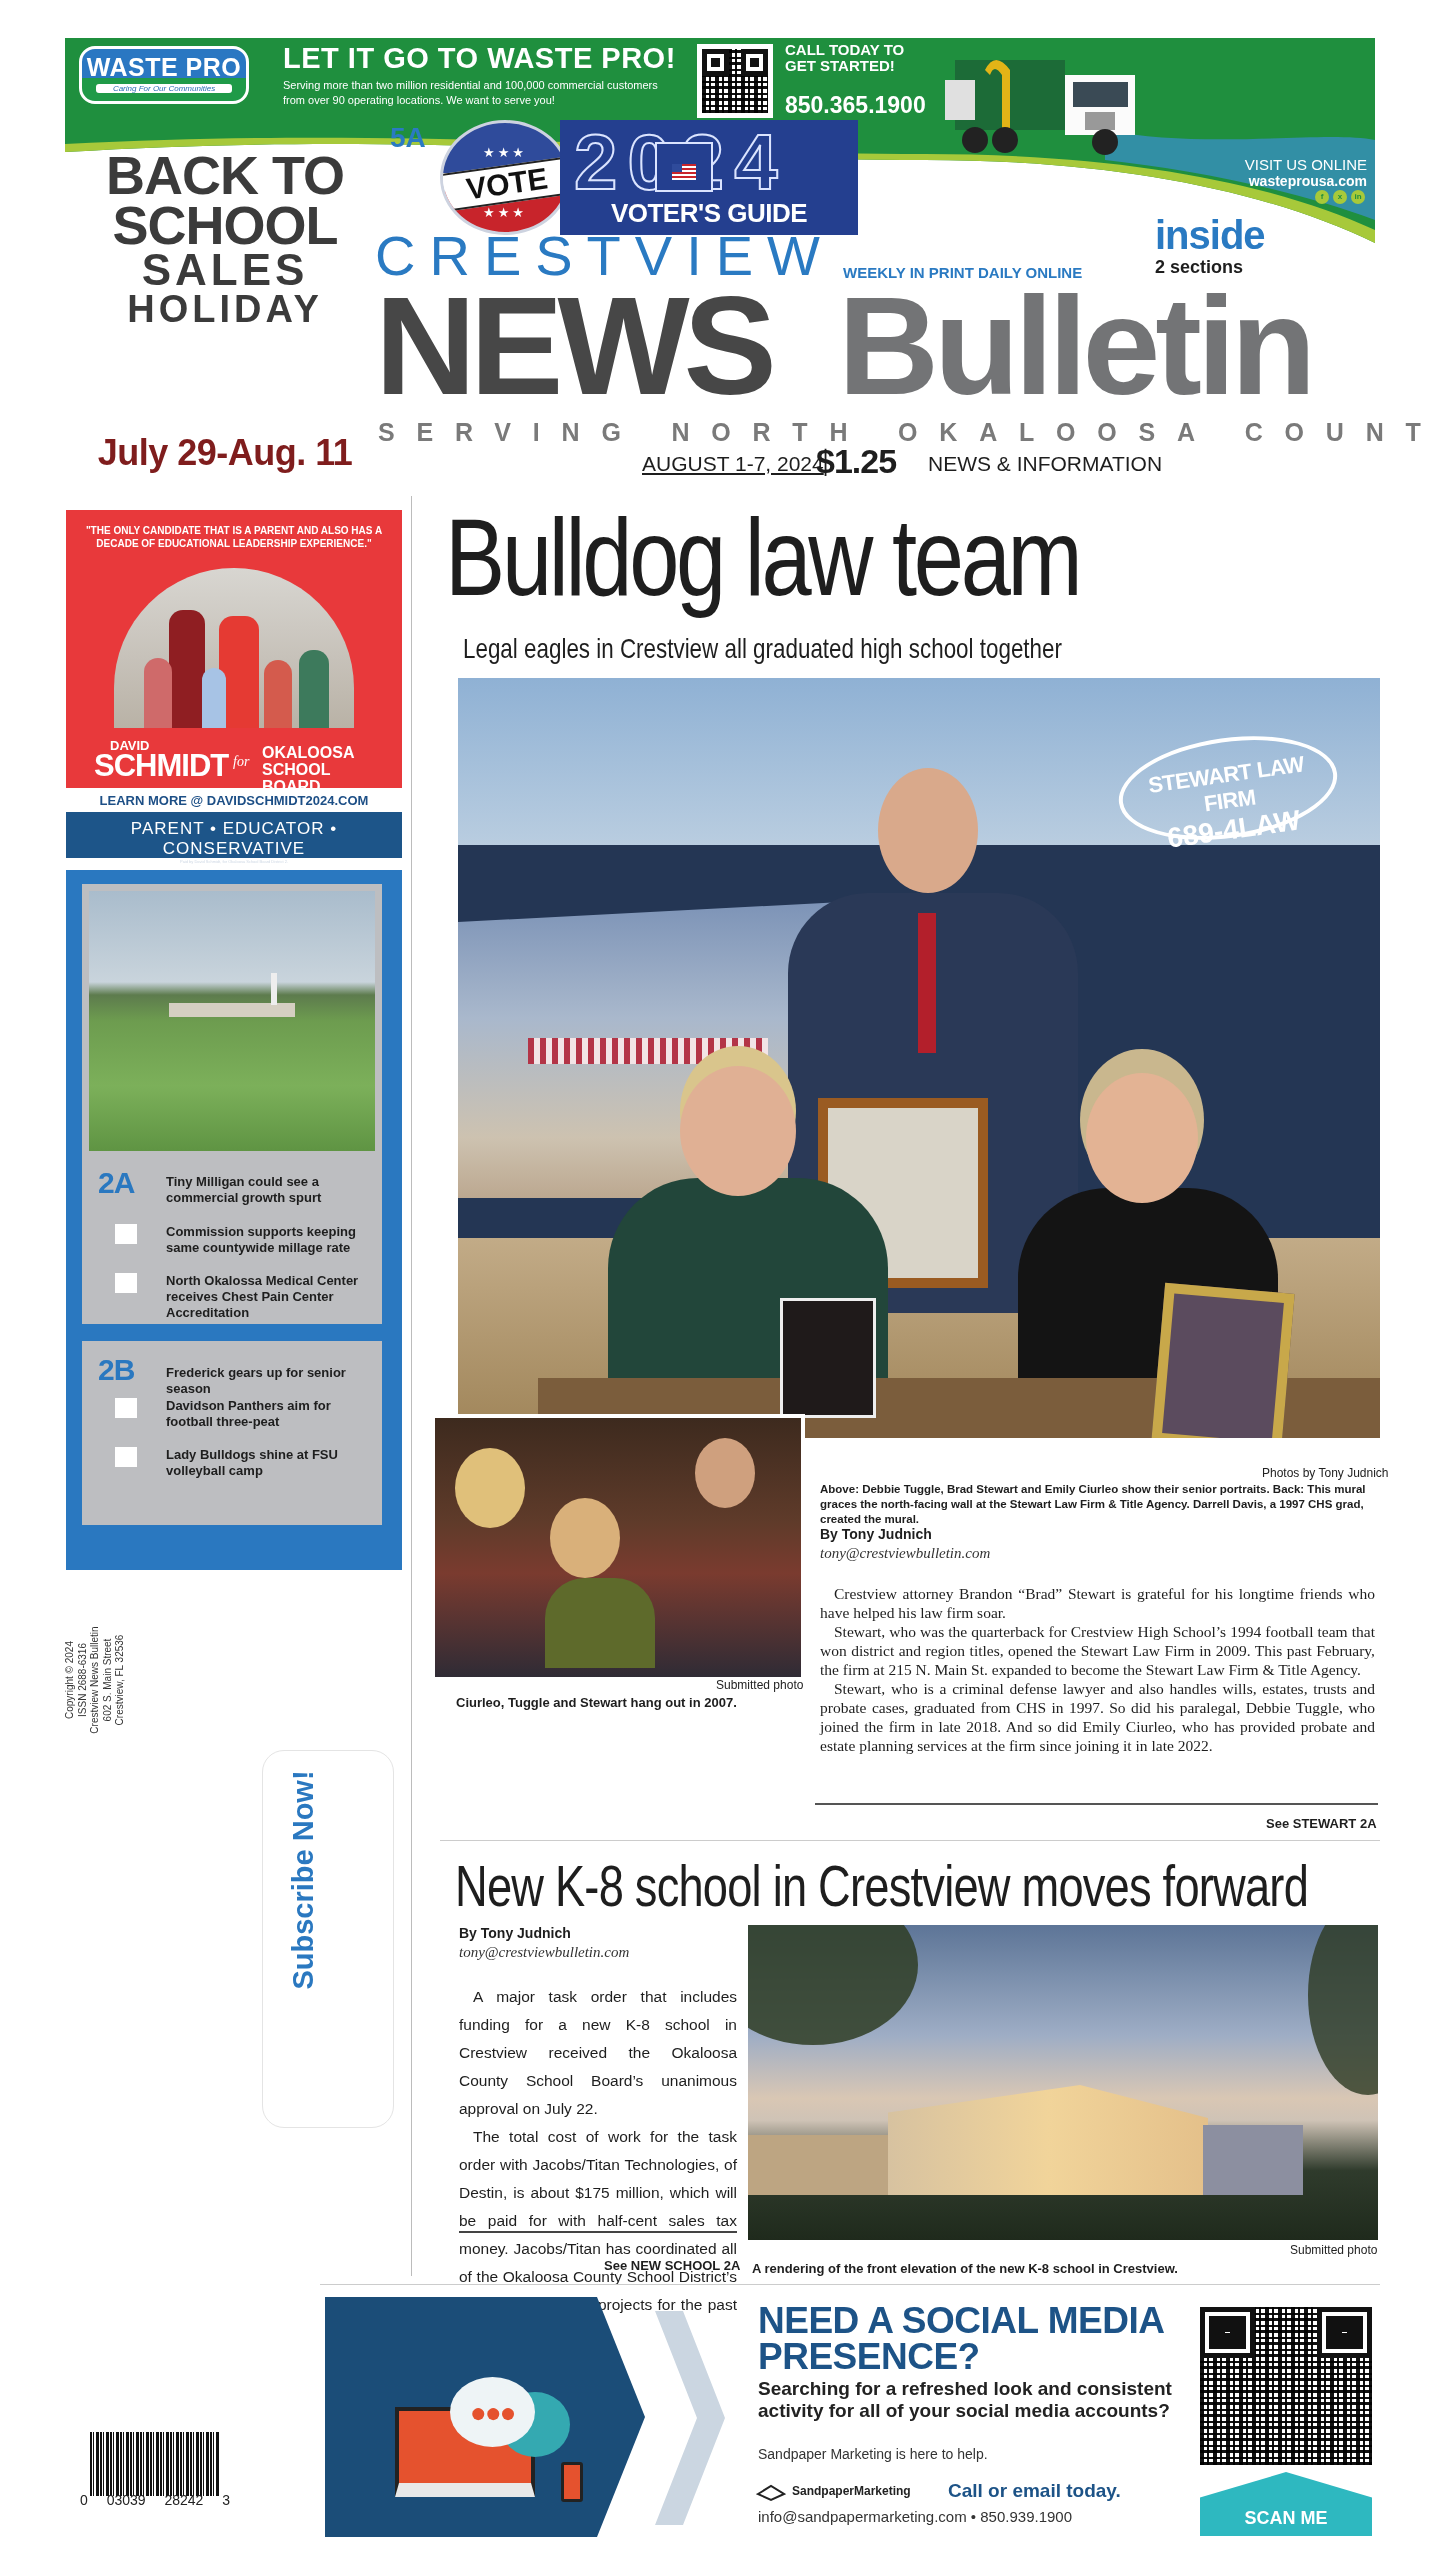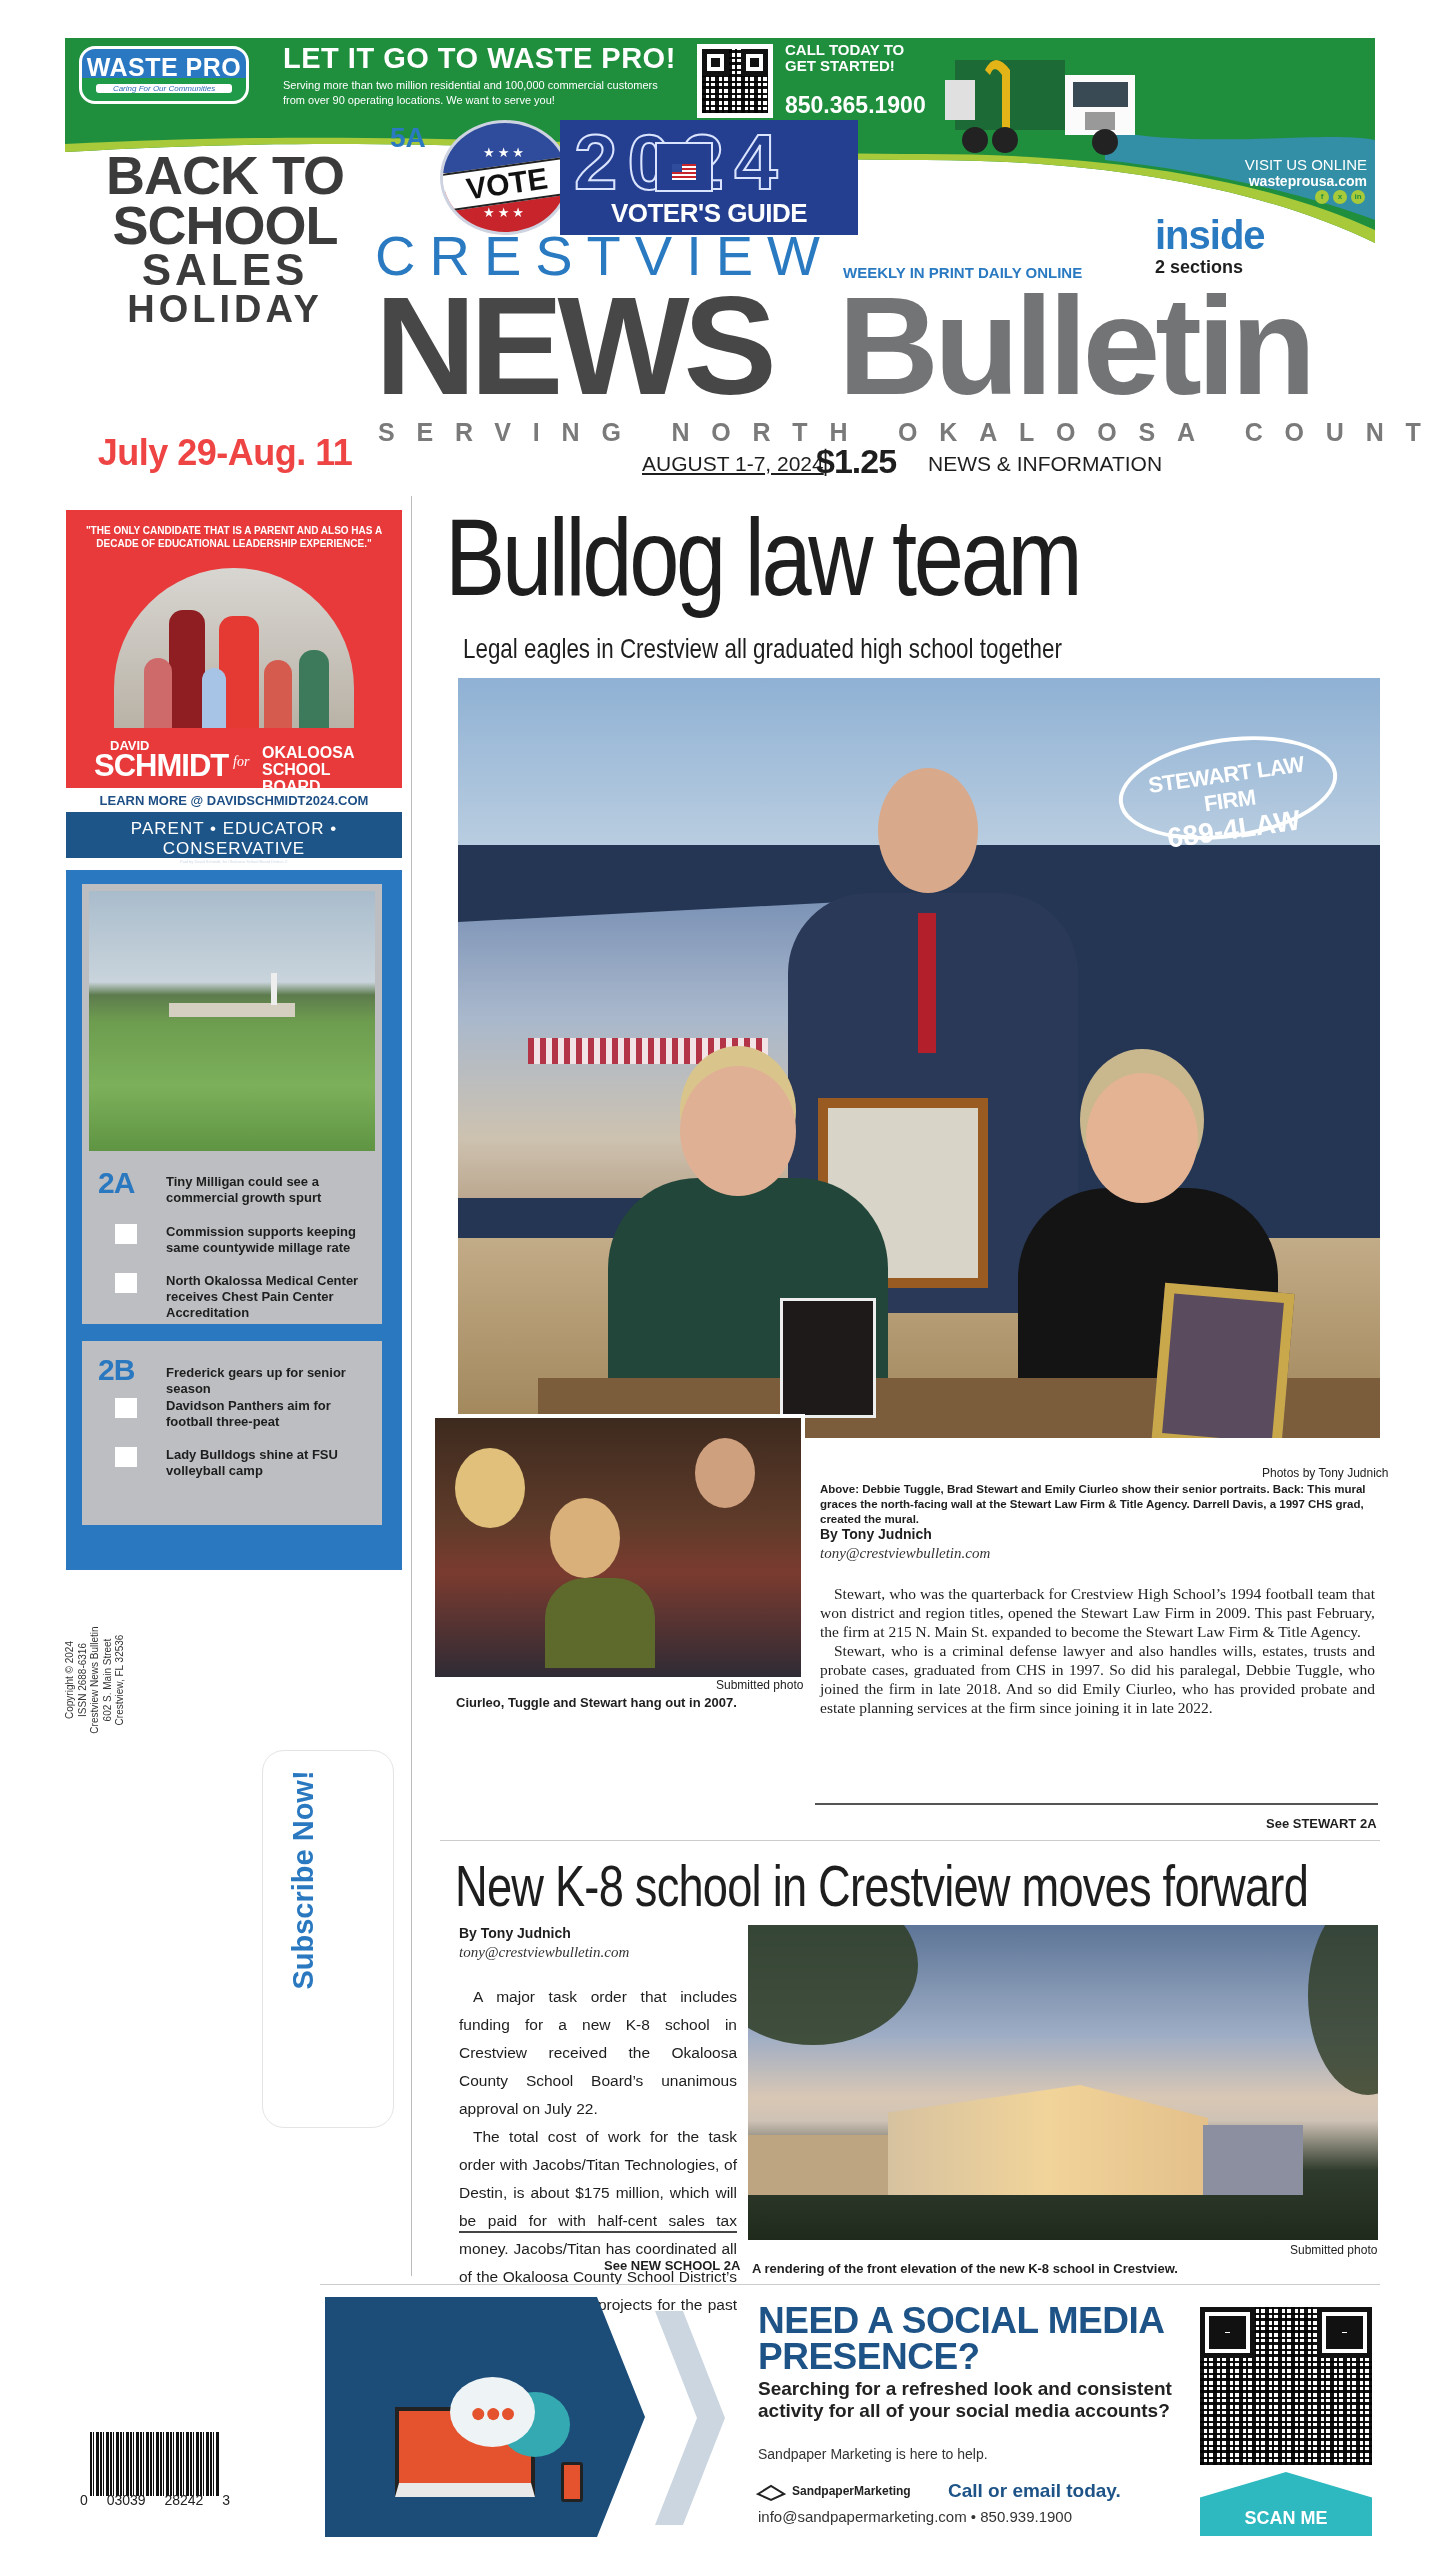--- a/index.html
+++ b/index.html
@@ -37,21 +37,21 @@
   #voter-panel .flag { position:absolute; left:112px; top:44px; width:24px; height:16px; background:repeating-linear-gradient(#c8242b 0 2px, #fff 2px 4px); }
   #voter-panel .flag::before { content:""; position:absolute; left:0; top:0; width:10px; height:8px; background:#2f4b9b; }
   #voter-panel .guide { position:absolute; left:0; bottom:6px; width:100%; text-align:center; font-size:26px; font-weight:900; letter-spacing:-0.5px; }
 
   
   #tax-holiday { left: 90px; top: 150px; width: 270px; height: 330px; text-align:center; color:#3b3b3b; }
   #tax-holiday .t1 { font-size:54px; font-weight:900; line-height:50px; letter-spacing:-1px; }
   #tax-holiday .sales { font-size:44px; font-weight:900; line-height:40px; letter-spacing:4px; }
   #tax-holiday .tax { display:inline-block; width:58px; height:58px; border:5px solid #3b3b3b; border-radius:50%; font-size:19px; font-weight:900; line-height:48px; margin:2px 0; }
   #tax-holiday .holiday { font-size:38px; font-weight:900; line-height:38px; letter-spacing:4px; }
-  #tax-dates { left: 90px; top: 432px; width: 270px; text-align:center; font-size:36px; font-weight:900; color:#ef4444; letter-spacing:-0.5px; }
+  #tax-dates { left: 90px; top: 432px; width: 270px; text-align:center; font-size:36px; font-weight:900; color:#7f1d1d; letter-spacing:-0.5px; }
 
   
   #mast-crestview { left: 375px; top: 228px; font-size:56px; color:#2a7ac2; letter-spacing:14px; font-weight:400; line-height:56px; }
   #mast-tagline { left: 843px; top: 264px; font-size:15px; color:#2a7ac2; font-weight:700; }
   #mast-inside { left: 1155px; top: 215px; font-size:40px; color:#2a7ac2; font-weight:900; letter-spacing:-1px; line-height:40px; }
   #mast-sections { left: 1155px; top: 257px; font-size:18px; color:#1e1e1e; font-weight:700; }
   #mast-news { left: 375px; top: 276px; font-size:140px; font-weight:900; color:#474747; letter-spacing:-6px; line-height:140px; }
   #mast-bulletin { left: 838px; top: 276px; font-size:140px; font-weight:900; color:#737476; letter-spacing:-5px; line-height:140px; }
   #mast-serving { left: 378px; top: 418px; font-size:25px; color:#7a7a7a; font-weight:900; letter-spacing:21.8px; white-space:nowrap; }
   #mast-date { left: 642px; top: 452px; font-size:21px; color:#1e1e1e;text-decoration:underline; }
@@ -346,20 +346,21 @@
   <span style="left:115px;top:80px;width:70px;height:80px;background:#d9b07a"></span>
   <span style="left:260px;top:20px;width:60px;height:70px;background:#cfa07e"></span>
   <span style="left:110px;top:160px;width:110px;height:90px;background:#5e6a2b;border-radius:40px 40px 0 0"></span>
 </div>
 
 <div id="lead-photo-credit" class="abs cond">Photos by Tony Judnich</div>
 <div id="lead-caption" class="abs cond">Above: Debbie Tuggle, Brad Stewart and Emily Ciurleo show their senior portraits. Back: This mural graces the north-facing wall at the Stewart Law Firm &amp; Title Agency. Darrell Davis, a 1997 CHS grad, created the mural.</div>
 <div id="lead-byline" class="abs cond">By Tony Judnich</div>
 <div id="lead-email" class="abs">tony@crestviewbulletin.com</div>
 <div id="lead-body" class="abs">
+  <p>Crestview attorney Brandon “Brad” Stewart is grateful for his longtime friends who have helped his law firm soar.</p>
   <p>Stewart, who was the quarterback for Crestview High School’s 1994 football team that won district and region titles, opened the Stewart Law Firm in 2009. This past February, the firm at 215 N. Main St. expanded to become the Stewart Law Firm &amp; Title Agency.</p>
   <p>Stewart, who is a criminal defense lawyer and also handles wills, estates, trusts and probate cases, graduated from CHS in 1997. So did his paralegal, Debbie Tuggle, who joined the firm in late 2018. And so did Emily Ciurleo, who has provided probate and estate planning services at the firm since joining it in late 2022.</p>
 </div>
 <div id="lead-rule" class="abs"></div>
 <div id="lead-jump" class="abs cond">See STEWART 2A</div>
 <div id="inset-credit" class="abs cond">Submitted photo</div>
 <div id="inset-caption" class="abs cond">Ciurleo, Tuggle and Stewart hang out in 2007.</div>
 
 <div id="section-rule" class="abs"></div>
 

